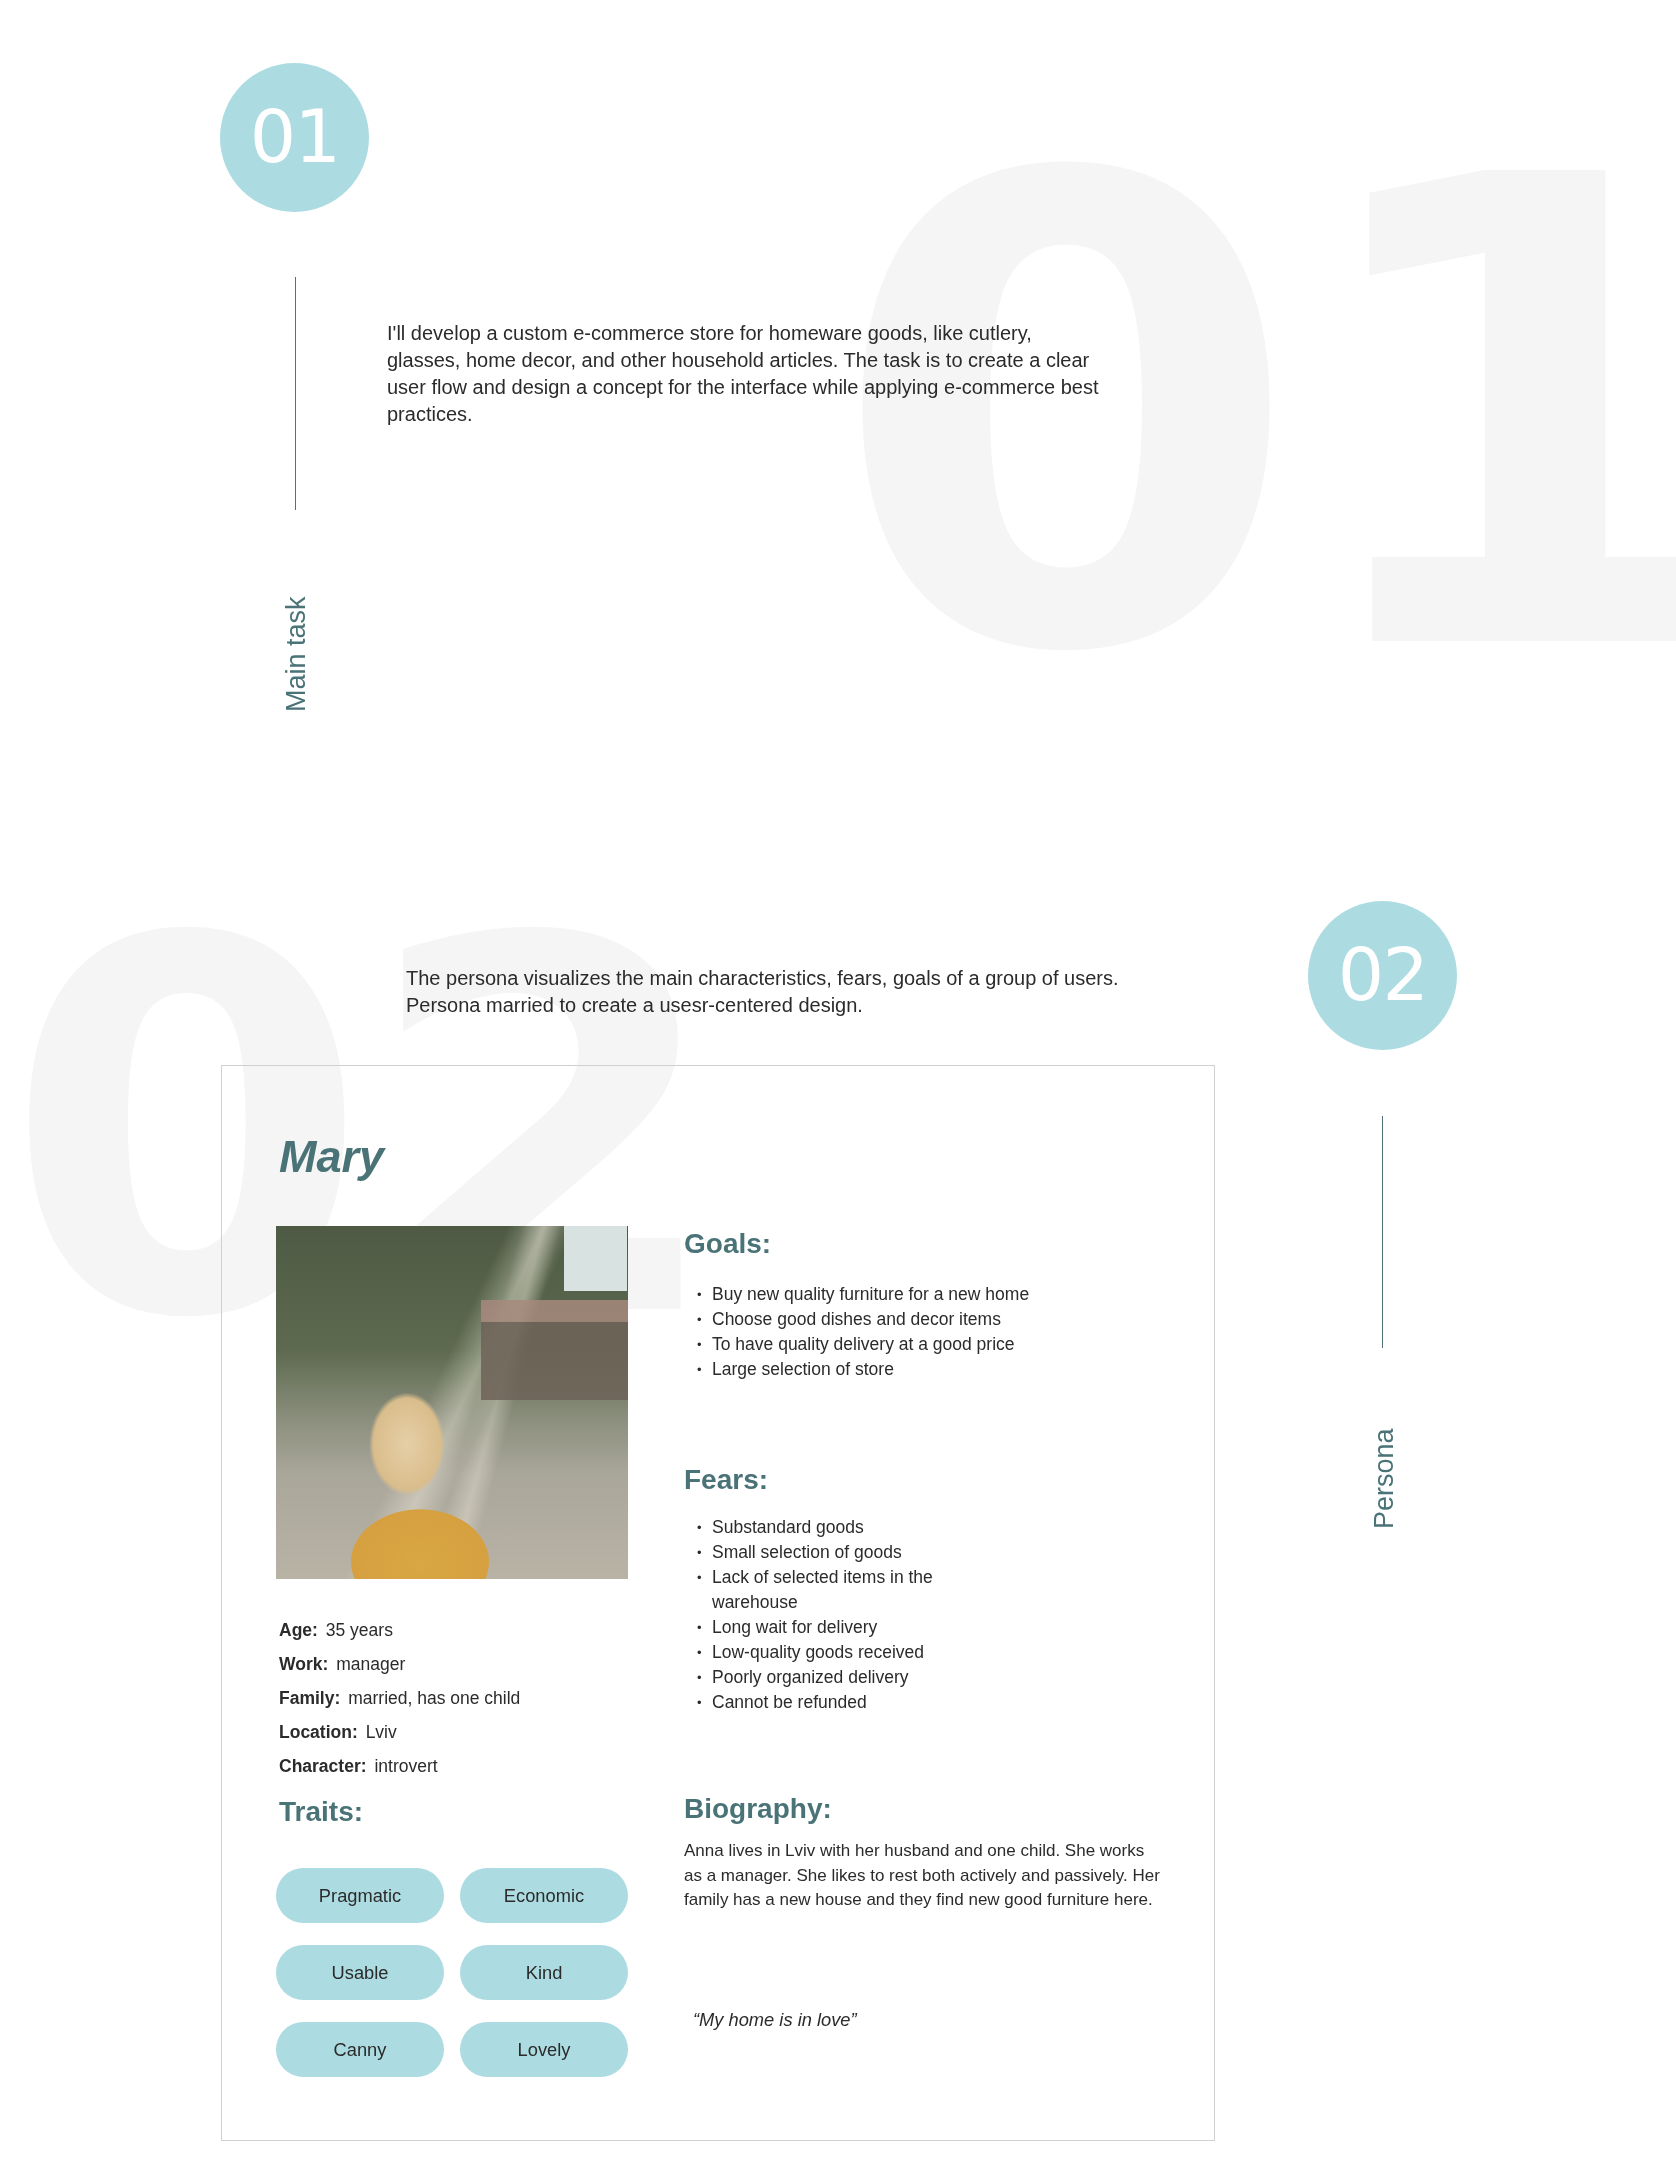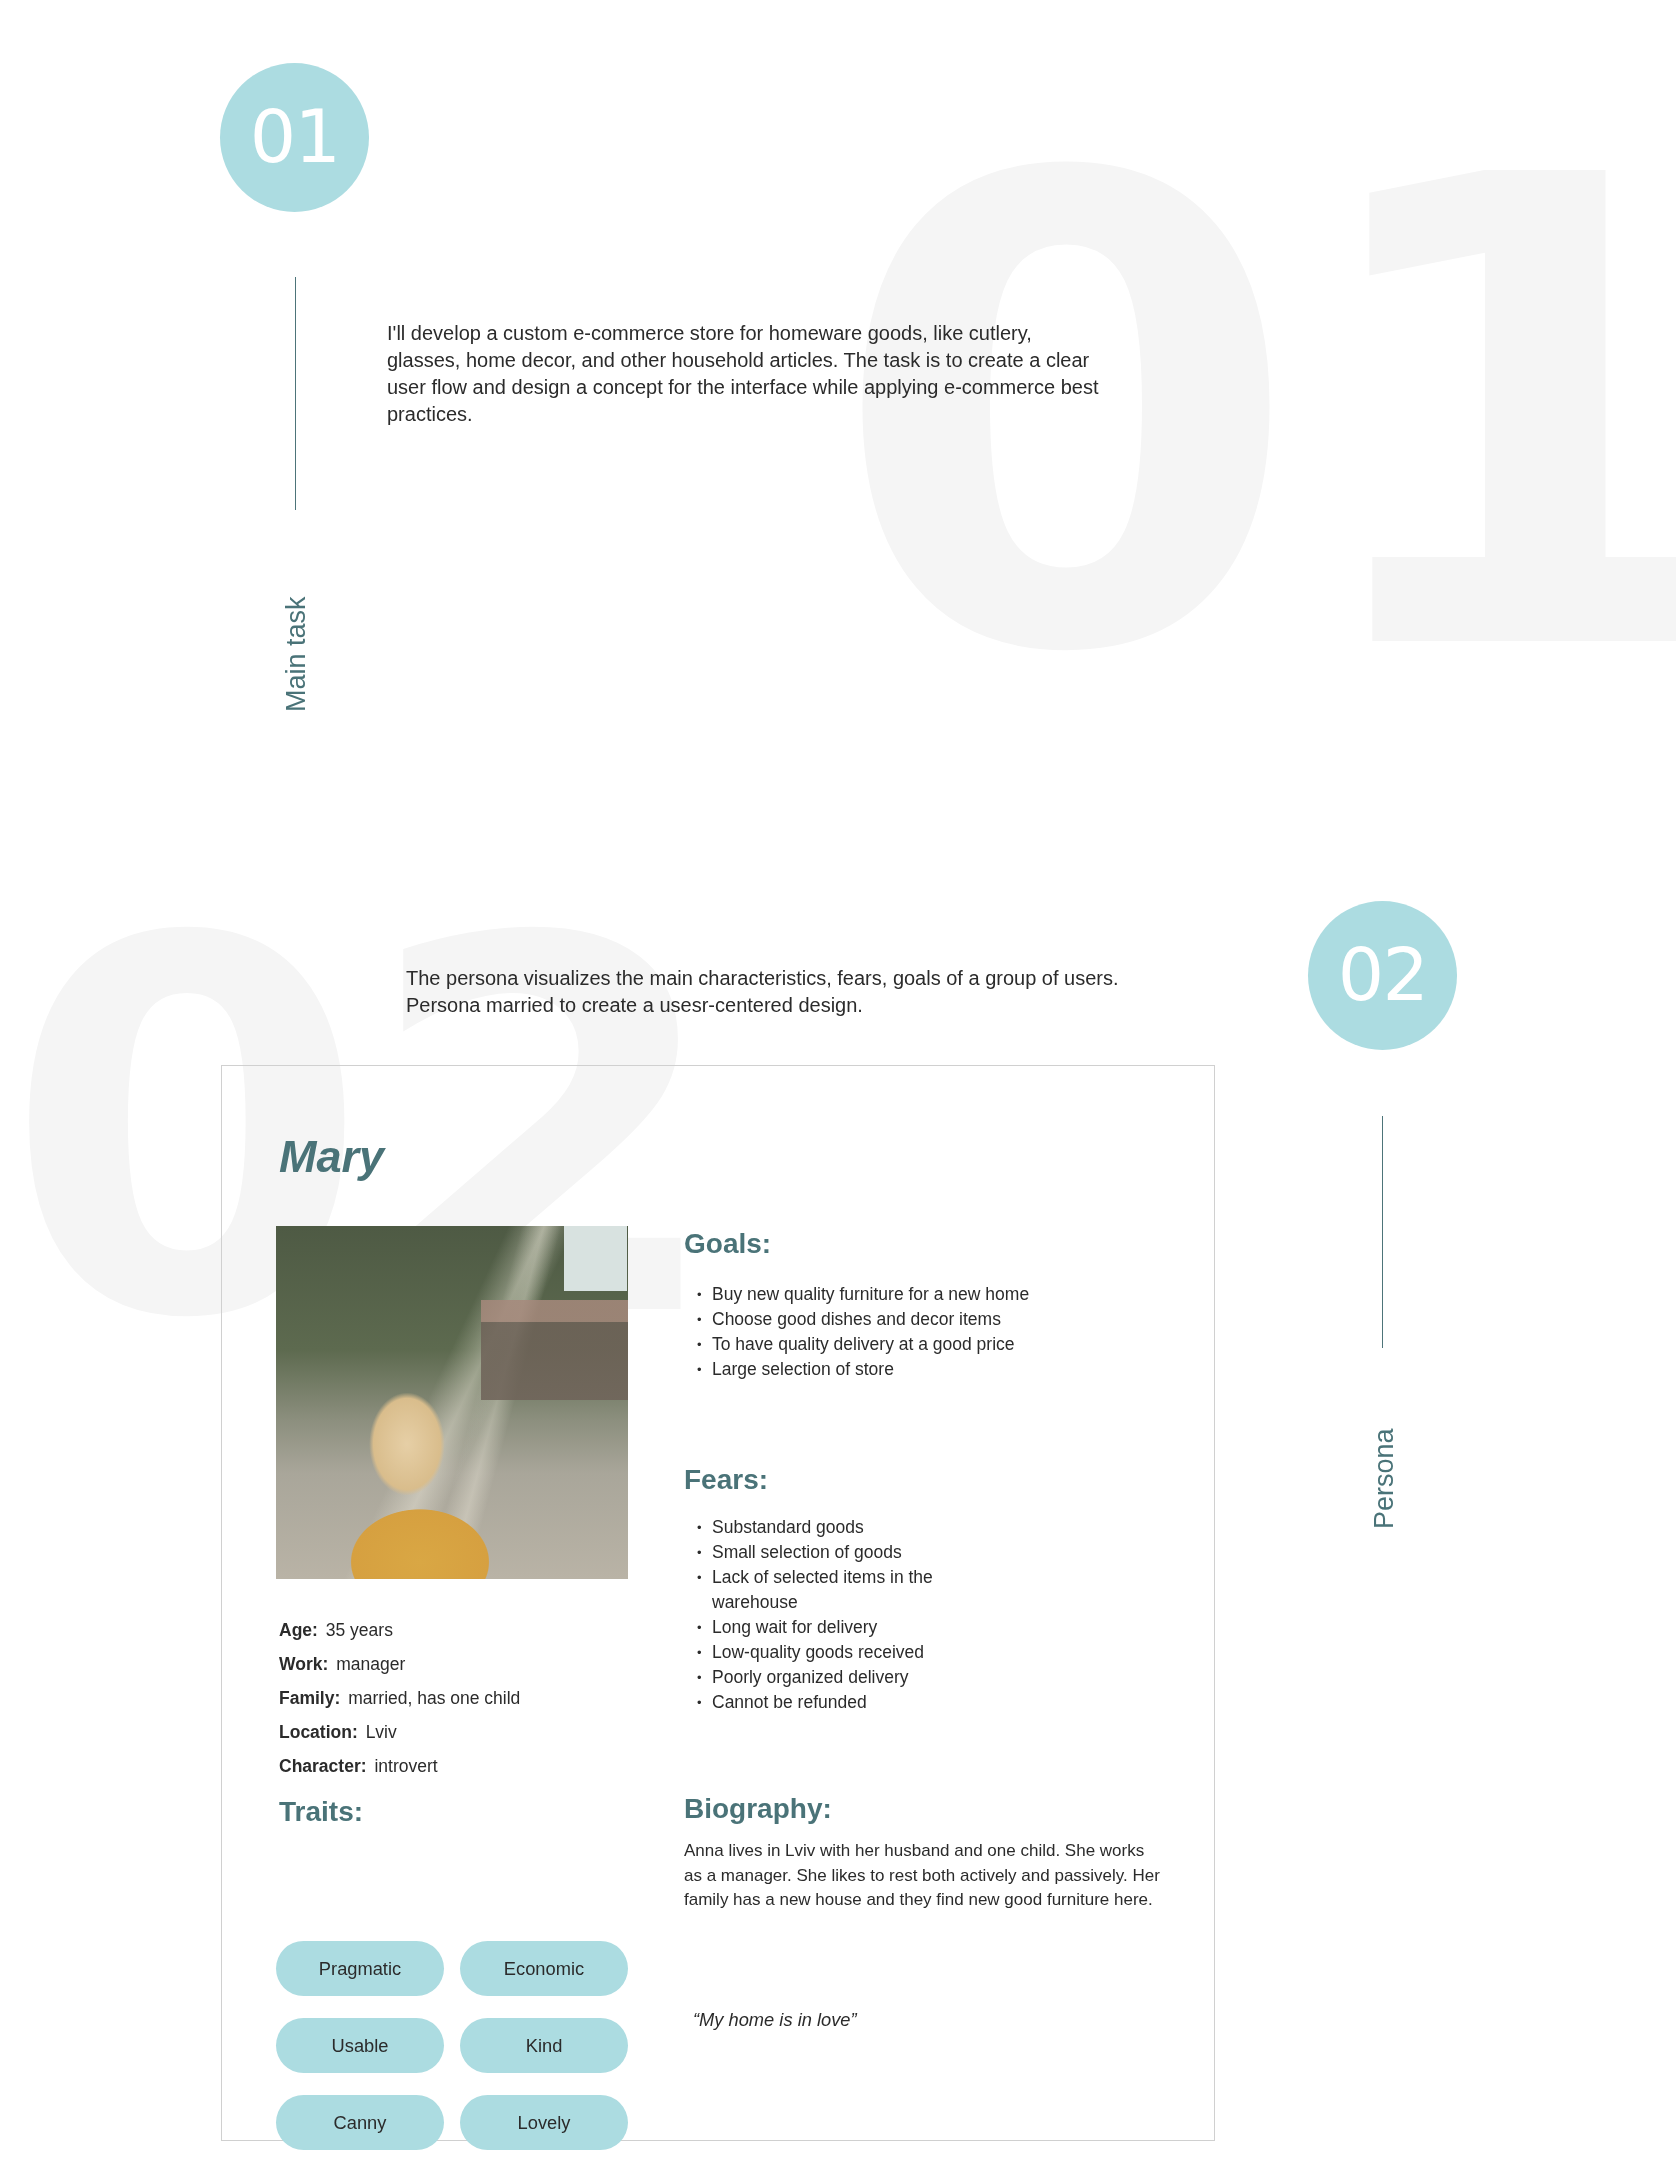--- a/index.html
+++ b/index.html
@@ -187,21 +187,21 @@
     }
     .h-traits { left: 279px; top: 1798px; }
     .h-goals { left: 684px; top: 1230px; }
     .h-fears { left: 684px; top: 1466px; }
     .h-bio { left: 684px; top: 1795px; }
 
     
     .traits {
       position: absolute;
       left: 276px;
-      top: 1941px;
+      top: 1868px;
       width: 352px;
       display: grid;
       grid-template-columns: 168px 168px;
       column-gap: 16px;
       row-gap: 22px;
       z-index: 2;
     }
     .pill {
       height: 55px;
       border-radius: 27.5px;

